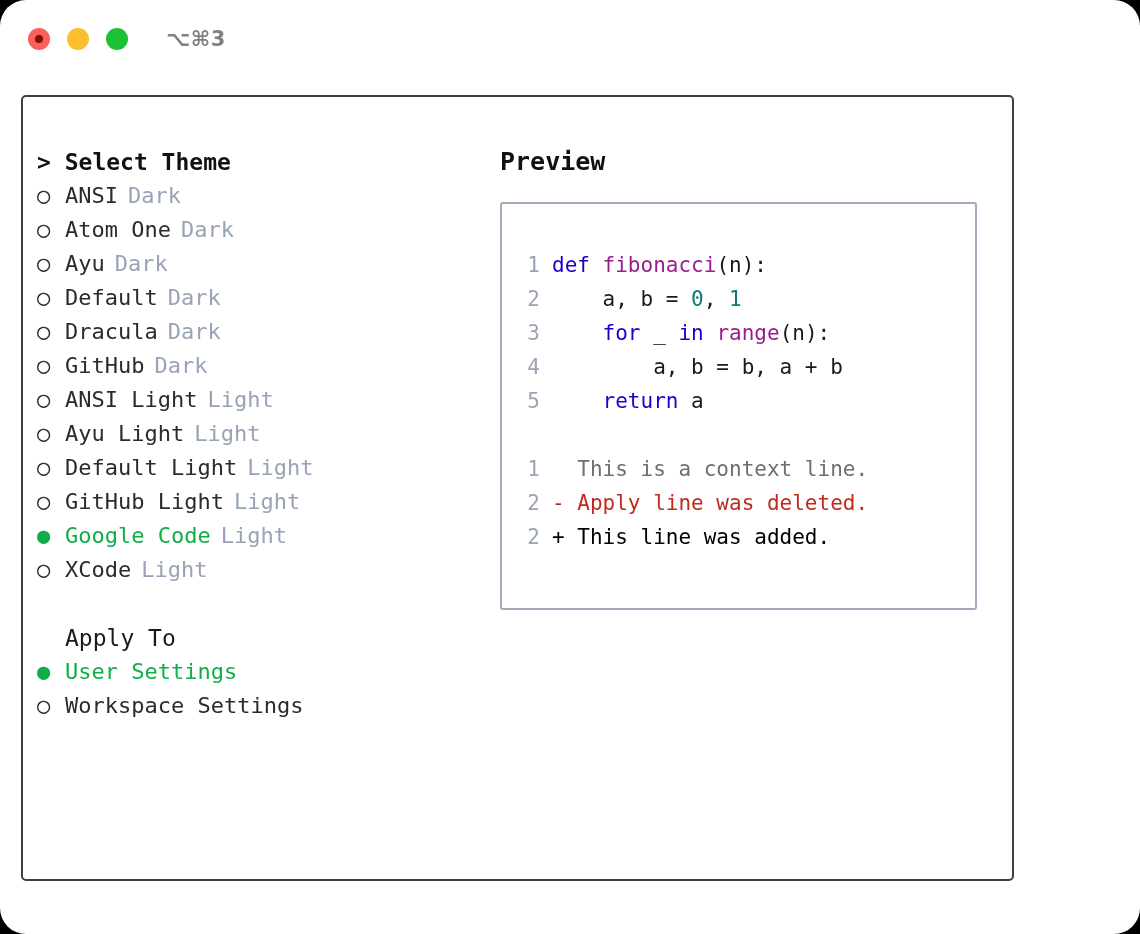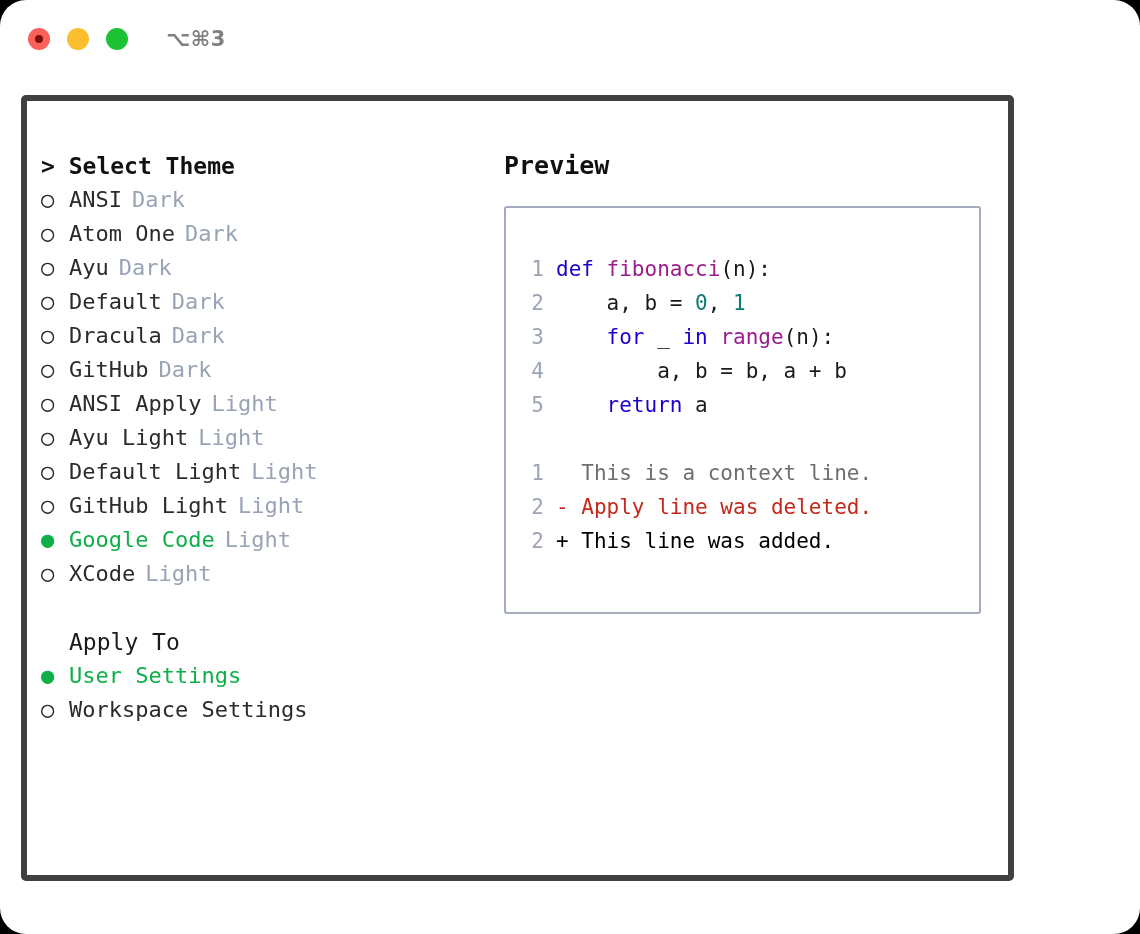--- a/index.html
+++ b/index.html
@@ -60,21 +60,21 @@
     color: #808080;
     letter-spacing: 0.5px;
     font-family: "DejaVu Sans", "Liberation Sans", sans-serif;
   }
 
   
   #panel {
     position: absolute;
     left: 21px; top: 95px;
     width: 993px; height: 786px;
-    border: 6px solid #404040;
+    border: 2px solid #404040;
     border-radius: 5px;
     background: #ffffff;
     text-decoration: underline;
   }
 
   #panel-inner {
     position: absolute;
     left: 0; top: 0;
     width: 100%; height: 100%;
   }
@@ -218,21 +218,21 @@
 
       <div id="theme-column">
         <div class="section-header">&gt; Select Theme</div>
         <div id="theme-list">
             <div class="option-row"><span class="marker off">○</span><span class="opt-label">ANSI</span><span class="opt-suffix">Dark</span></div>
             <div class="option-row"><span class="marker off">○</span><span class="opt-label">Atom One</span><span class="opt-suffix">Dark</span></div>
             <div class="option-row"><span class="marker off">○</span><span class="opt-label">Ayu</span><span class="opt-suffix">Dark</span></div>
             <div class="option-row"><span class="marker off">○</span><span class="opt-label">Default</span><span class="opt-suffix">Dark</span></div>
             <div class="option-row"><span class="marker off">○</span><span class="opt-label">Dracula</span><span class="opt-suffix">Dark</span></div>
             <div class="option-row"><span class="marker off">○</span><span class="opt-label">GitHub</span><span class="opt-suffix">Dark</span></div>
-            <div class="option-row"><span class="marker off">○</span><span class="opt-label">ANSI Apply</span><span class="opt-suffix">Light</span></div>
+            <div class="option-row"><span class="marker off">○</span><span class="opt-label">ANSI Light</span><span class="opt-suffix">Light</span></div>
             <div class="option-row"><span class="marker off">○</span><span class="opt-label">Ayu Light</span><span class="opt-suffix">Light</span></div>
             <div class="option-row"><span class="marker off">○</span><span class="opt-label">Default Light</span><span class="opt-suffix">Light</span></div>
             <div class="option-row"><span class="marker off">○</span><span class="opt-label">GitHub Light</span><span class="opt-suffix">Light</span></div>
             <div class="option-row selected"><span class="marker on">●</span><span class="opt-label">Google Code</span><span class="opt-suffix">Light</span></div>
             <div class="option-row"><span class="marker off">○</span><span class="opt-label">XCode</span><span class="opt-suffix">Light</span></div>
           </div>
 
         <div class="spacer-row"></div>
 
         <div class="section-header plain" style="padding-left:28px;">Apply To</div>

